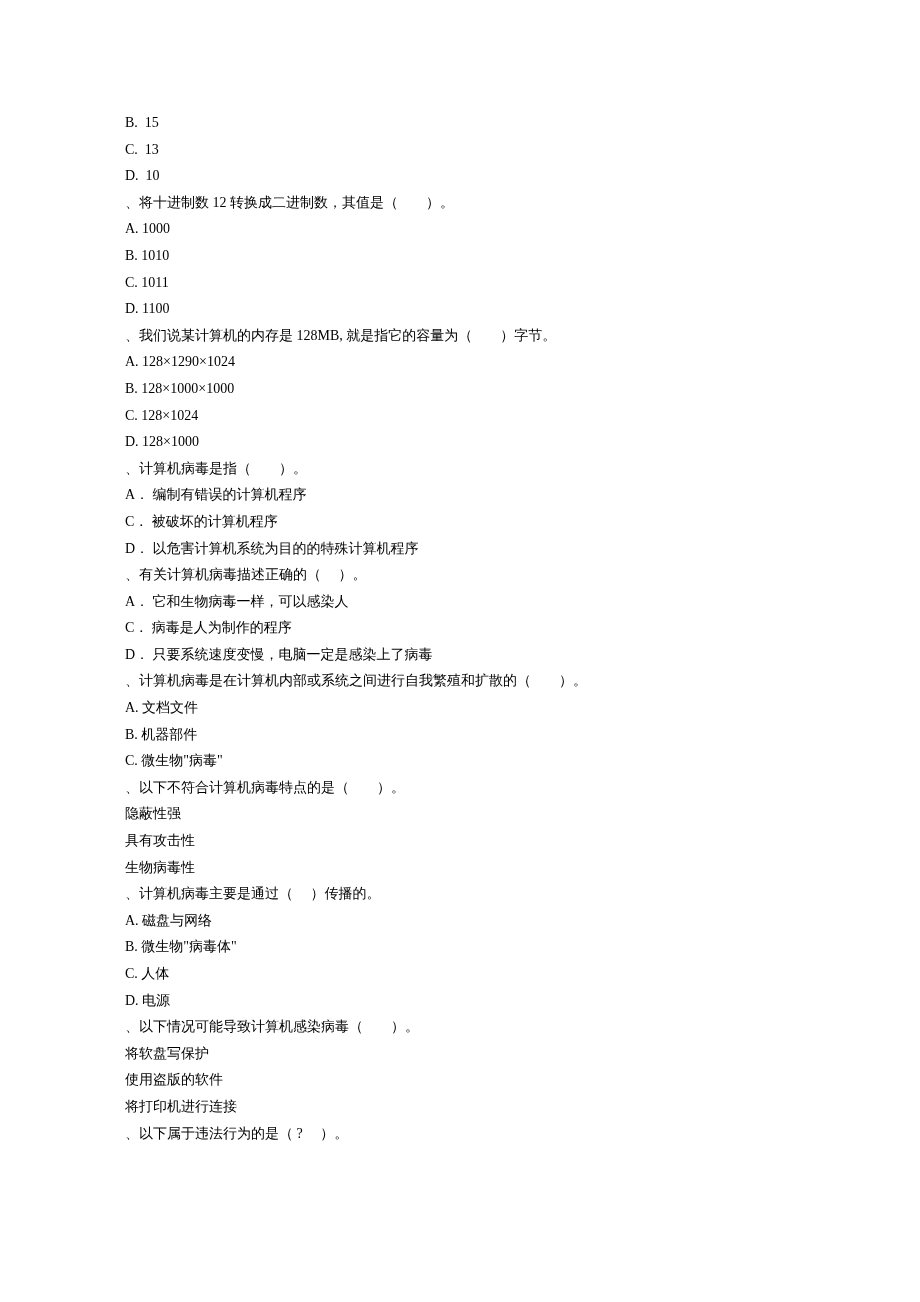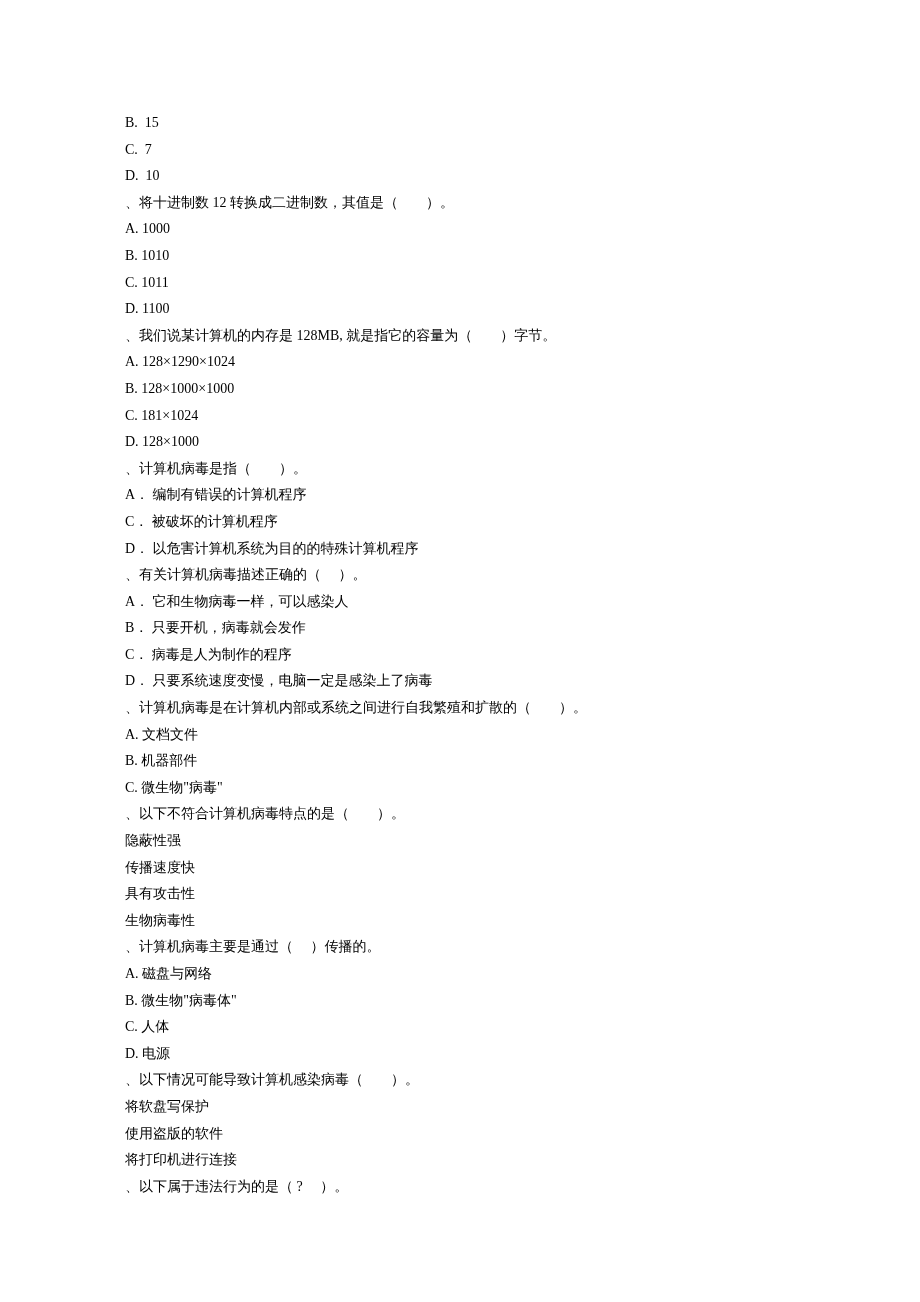--- a/index.html
+++ b/index.html
@@ -20,48 +20,46 @@
     }
     .line {
       white-space: pre-wrap;
     }
   </style>
 </head>
 <body>
 
 <div class="page">
   <div class="line">B.  15</div>
-  <div class="line">C.  7</div>
+  <div class="line">C.  13</div>
   <div class="line">D.  10</div>
   <div class="line">、将十进制数 12 转换成二进制数，其值是（　　）。</div>
   <div class="line">A. 1000</div>
   <div class="line">B. 1010</div>
   <div class="line">C. 1011</div>
   <div class="line">D. 1100</div>
   <div class="line">、我们说某计算机的内存是 128MB, 就是指它的容量为（　　）字节。</div>
   <div class="line">A. 128×1290×1024</div>
   <div class="line">B. 128×1000×1000</div>
-  <div class="line">C. 181×1024</div>
+  <div class="line">C. 128×1024</div>
   <div class="line">D. 128×1000</div>
   <div class="line">、计算机病毒是指（　　）。</div>
   <div class="line">A． 编制有错误的计算机程序</div>
   <div class="line">C． 被破坏的计算机程序</div>
   <div class="line">D． 以危害计算机系统为目的的特殊计算机程序</div>
   <div class="line">、有关计算机病毒描述正确的（　 ）。</div>
   <div class="line">A． 它和生物病毒一样，可以感染人</div>
-  <div class="line">B． 只要开机，病毒就会发作</div>
   <div class="line">C． 病毒是人为制作的程序</div>
   <div class="line">D． 只要系统速度变慢，电脑一定是感染上了病毒</div>
   <div class="line">、计算机病毒是在计算机内部或系统之间进行自我繁殖和扩散的（　　）。</div>
   <div class="line">A. 文档文件</div>
   <div class="line">B. 机器部件</div>
   <div class="line">C. 微生物"病毒"</div>
   <div class="line">、以下不符合计算机病毒特点的是（　　）。</div>
   <div class="line">隐蔽性强</div>
-  <div class="line">传播速度快</div>
   <div class="line">具有攻击性</div>
   <div class="line">生物病毒性</div>
   <div class="line">、计算机病毒主要是通过（　 ）传播的。</div>
   <div class="line">A. 磁盘与网络</div>
   <div class="line">B. 微生物"病毒体"</div>
   <div class="line">C. 人体</div>
   <div class="line">D. 电源</div>
   <div class="line">、以下情况可能导致计算机感染病毒（　　）。</div>
   <div class="line">将软盘写保护</div>
   <div class="line">使用盗版的软件</div>

